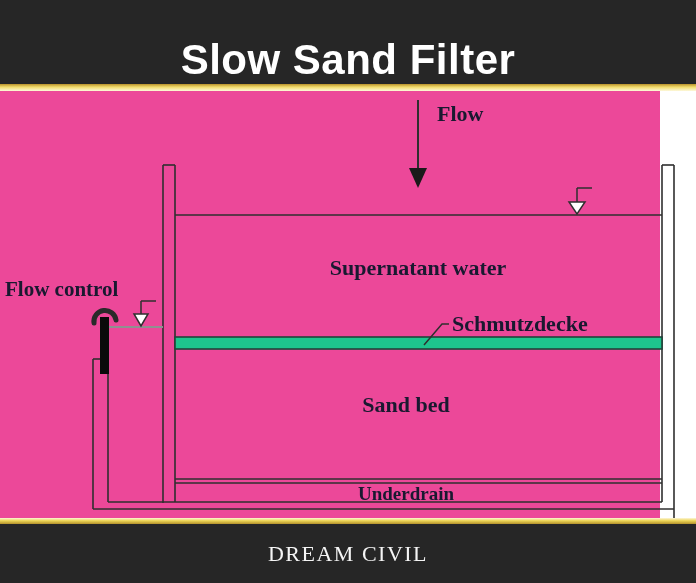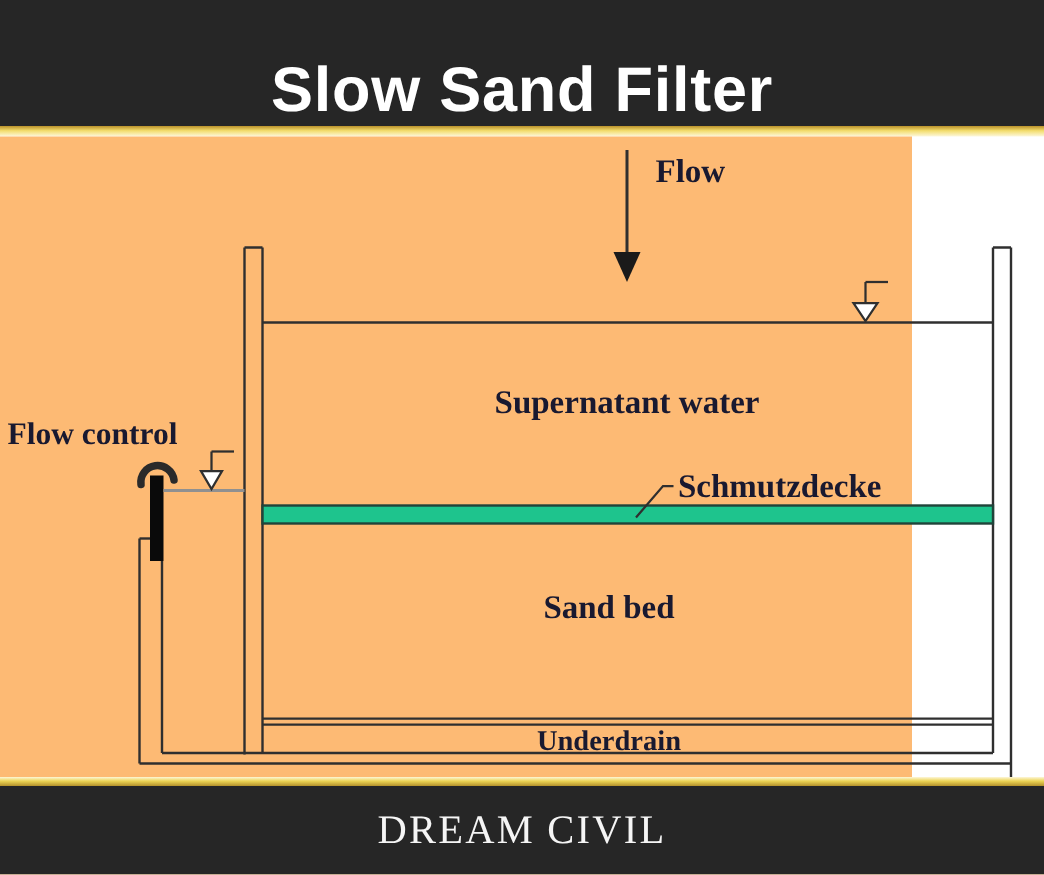--- a/index.html
+++ b/index.html
@@ -13,32 +13,32 @@
   }
   .header .title{
     color:#ffffff;font-size:42px;font-weight:700;letter-spacing:.5px;
     font-family:"Liberation Sans",sans-serif;
   }
   .gold-line-top{
     position:absolute;left:0;top:84px;width:696px;height:7px;
     background:linear-gradient(to bottom,#b9912b 0%,#f3dd6d 45%,#fdf8dc 100%);
   }
   .diagram-area{
-    position:absolute;left:0;top:91px;width:608px;height:427px;background:#fdba74;
+    position:absolute;left:0;top:91px;width:660px;height:427px;background:#ec4899;
   }
   .gold-line-bottom{
     position:absolute;left:0;top:518px;width:696px;height:6px;
     background:linear-gradient(to bottom,#fdf6d8 0%,#ecd455 45%,#b3912c 100%);
   }
   .footer{
     position:absolute;left:0;top:524px;width:696px;height:59px;
     background:#262626;display:flex;align-items:center;justify-content:center;
   }
   .footer .brand{
-    color:#f5f5f5;font-size:27px;letter-spacing:1.5px;
+    color:#f5f5f5;font-size:22px;letter-spacing:1.5px;
     font-family:"Liberation Serif","DejaVu Serif",serif;
   }
   svg text{
     font-family:"Liberation Serif","DejaVu Serif",serif;
     font-weight:bold;fill:#191930;
   }
 </style>
 </head>
 <body>
 

